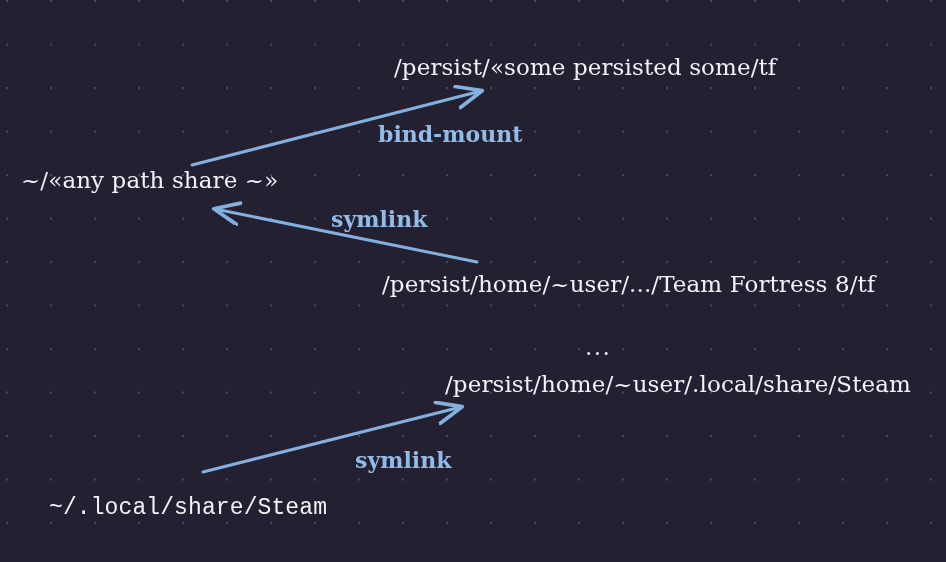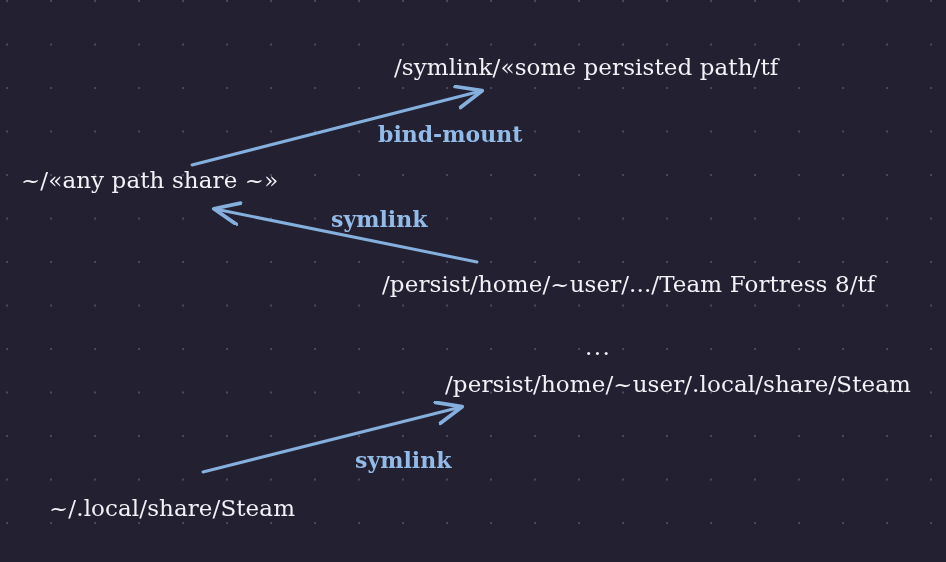--- a/index.html
+++ b/index.html
@@ -57,21 +57,21 @@
     font-size: 23px;
     line-height: 1;
     letter-spacing: 1.5px;
   }
 
   
   #node-persist-tf      { left: 394px; top: 56px;  }
   #node-home-any        { left: 21px;  top: 169px; }
   #node-persist-tf2     { left: 382px; top: 273px; }
   #node-persist-steam   { left: 415px; top: 373px; margin-left: 30px; }
-  #node-home-steam      { left: 49px;  top: 497px; }
+  #node-home-steam      { left: 49px;  top: 497px; font-family: Liberation Mono, monospace; }
 
   #label-bind-mount     { left: 378px; top: 123px; }
   #label-symlink-1      { left: 331px; top: 208px; }
   #label-symlink-2      { left: 355px; top: 449px; }
 
   #ellipsis-gap         { left: 585px; top: 336px; }
 </style>
 </head>
 <body>
 
@@ -84,21 +84,21 @@
       </marker>
     </defs>
 
     <line x1="192" y1="165" x2="481" y2="91" stroke="#85b0de" stroke-width="3" stroke-linecap="round" marker-end="url(#arrowhead)"></line>
 
     <line x1="477" y1="262" x2="215" y2="209" stroke="#85b0de" stroke-width="3" stroke-linecap="round" marker-end="url(#arrowhead)"></line>
 
     <line x1="203" y1="472" x2="461" y2="407" stroke="#85b0de" stroke-width="3" stroke-linecap="round" marker-end="url(#arrowhead)"></line>
   </svg>
 
-  <div class="node" id="node-persist-tf">/symlink/«some persisted path/tf</div>
+  <div class="node" id="node-persist-tf">/persist/«some persisted some/tf</div>
 
   <div class="edge-label" id="label-bind-mount">bind-mount</div>
 
   <div class="node" id="node-home-any">~/«any path share ~»</div>
 
   <div class="edge-label" id="label-symlink-1">symlink</div>
 
   <div class="node" id="node-persist-tf2">/persist/home/~user/.../Team Fortress 8/tf</div>
 
   <div class="ellipsis" id="ellipsis-gap">...</div>

